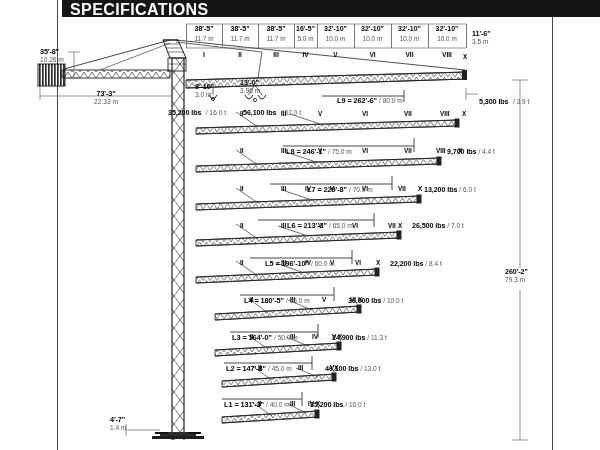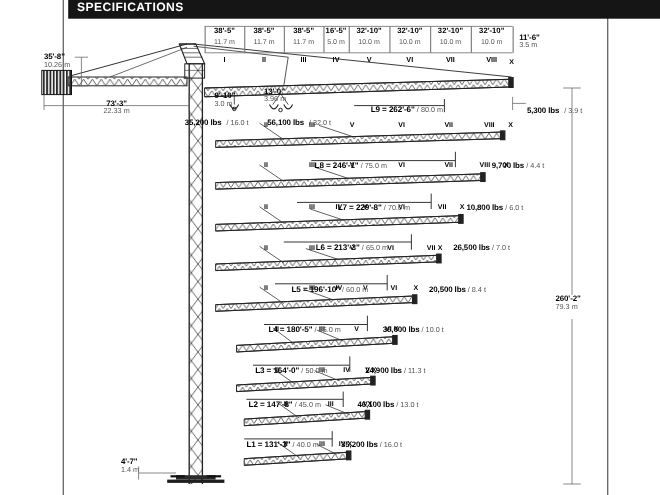--- a/index.html
+++ b/index.html
@@ -15,21 +15,21 @@
   .vrule.left{left:57px;top:0;height:450px;}
   .vrule.right{left:552px;top:0;height:450px;}
 
   
   .hdr{
     position:absolute;left:62px;top:0;width:538px;height:17px;
     background:#151515;
   }
   .hdr-title{
     position:absolute;left:8px;top:1px;
-    font-size:11px;font-weight:bold;letter-spacing:.4px;
+    font-size:16px;font-weight:bold;letter-spacing:.4px;
     color:#ffffff;font-family:"Liberation Sans", sans-serif;
     white-space:nowrap;
   }
 
   
   .imp{font-weight:bold;font-size:7.2px;color:#000;white-space:nowrap;letter-spacing:-.1px;}
   .met{font-weight:normal;font-size:6.6px;color:#555;white-space:nowrap;}
   .lbl{position:absolute;white-space:nowrap;}
   .rn{position:absolute;font-weight:bold;font-size:6.4px;color:#000;white-space:nowrap;}
   .tickv{position:absolute;width:1px;background:#777;}
@@ -380,37 +380,37 @@
       <div class="row-title" style="left: 286px; top: 140px;"><span class="imp">L8 = 246'-1" </span><span class="met">/ 75.0 m</span></div>
       <div class="cap" style="left: 447px; top: 140px;"><span class="imp">9,700 lbs </span><span class="met">/ 4.4 t</span></div>
       <div class="rn" style="left: 240px; top: 185px;">II</div>
       <div class="rn" style="left: 281px; top: 185px;">III</div>
       <div class="rn" style="left: 305px; top: 185px;">IV</div>
       <div class="rn" style="left: 330px; top: 185px;">V</div>
       <div class="rn" style="left: 362px; top: 185px;">VI</div>
       <div class="rn" style="left: 398px; top: 185px;">VII</div>
       <div class="rn" style="left: 418px; top: 185px;">X</div>
       <div class="row-title" style="left: 307px; top: 178px;"><span class="imp">L7 = 229'-8" </span><span class="met">/ 70.0 m</span></div>
-      <div class="cap" style="left: 424px; top: 178px;"><span class="imp">10,800 lbs </span><span class="met">/ 6.0 t</span></div>
+      <div class="cap" style="left: 424px; top: 178px;"><span class="imp">13,200 lbs </span><span class="met">/ 6.0 t</span></div>
       <div class="rn" style="left: 240px; top: 222px;">II</div>
       <div class="rn" style="left: 281px; top: 222px;">III</div>
       <div class="rn" style="left: 318px; top: 222px;">V</div>
       <div class="rn" style="left: 352px; top: 222px;">VI</div>
       <div class="rn" style="left: 388px; top: 222px;">VII</div>
       <div class="rn" style="left: 398px; top: 222px;">X</div>
       <div class="row-title" style="left: 287px; top: 214px;"><span class="imp">L6 = 213'-3" </span><span class="met">/ 65.0 m</span></div>
       <div class="cap" style="left: 412px; top: 214px;"><span class="imp">26,500 lbs </span><span class="met">/ 7.0 t</span></div>
       <div class="rn" style="left: 240px; top: 259px;">II</div>
       <div class="rn" style="left: 281px; top: 259px;">III</div>
       <div class="rn" style="left: 305px; top: 259px;">IV</div>
       <div class="rn" style="left: 330px; top: 259px;">V</div>
       <div class="rn" style="left: 355px; top: 259px;">VI</div>
       <div class="rn" style="left: 376px; top: 259px;">X</div>
       <div class="row-title" style="left: 265px; top: 252px;"><span class="imp">L5 = 196'-10" </span><span class="met">/ 60.0 m</span></div>
-      <div class="cap" style="left: 390px; top: 252px;"><span class="imp">20,500 lbs </span><span class="met">/ 8.4 t</span></div>
+      <div class="cap" style="left: 390px; top: 252px;"><span class="imp">22,200 lbs </span><span class="met">/ 8.4 t</span></div>
       <div class="rn" style="left: 250px; top: 296px;">II</div>
       <div class="rn" style="left: 290px; top: 296px;">III</div>
       <div class="rn" style="left: 322px; top: 296px;">V</div>
       <div class="rn" style="left: 350px; top: 296px;">VI</div>
       <div class="rn" style="left: 358px; top: 296px;">X</div>
       <div class="row-title" style="left: 244px; top: 289px;"><span class="imp">L4 = 180'-5" </span><span class="met">/ 55.0 m</span></div>
       <div class="cap" style="left: 348px; top: 289px;"><span class="imp">36,000 lbs </span><span class="met">/ 10.0 t</span></div>
       <div class="rn" style="left: 250px; top: 333px;">II</div>
       <div class="rn" style="left: 290px; top: 333px;">III</div>
       <div class="rn" style="left: 312px; top: 333px;">IV</div>

